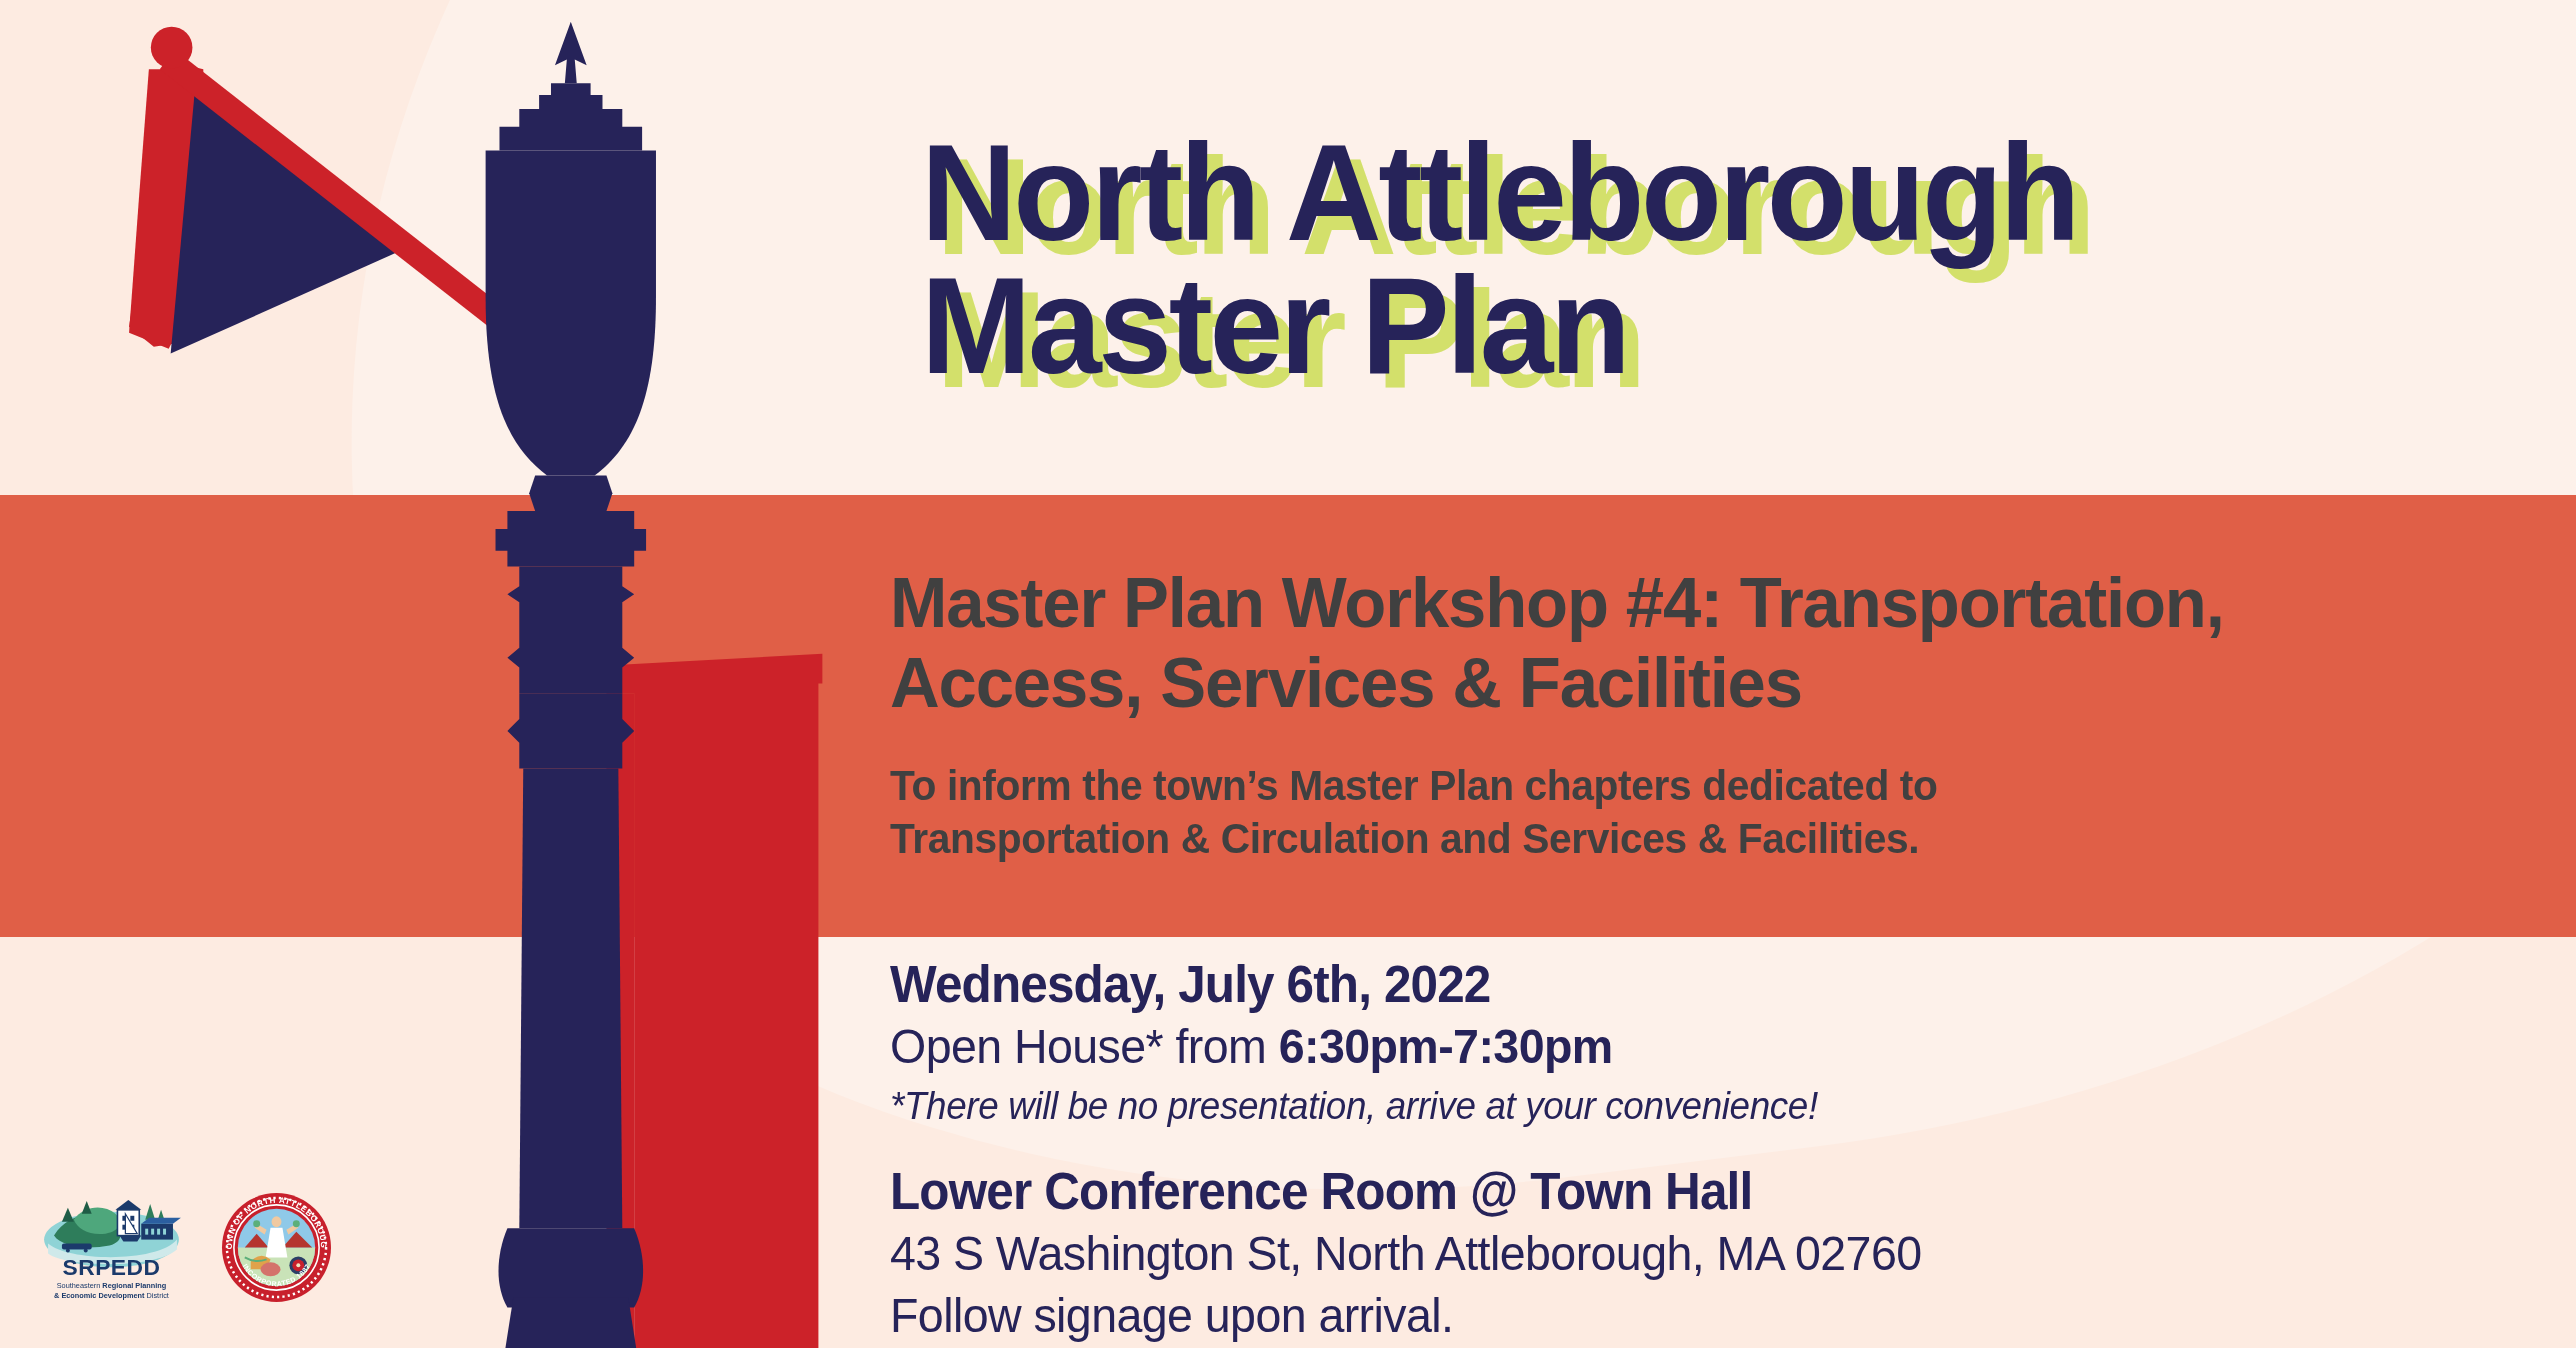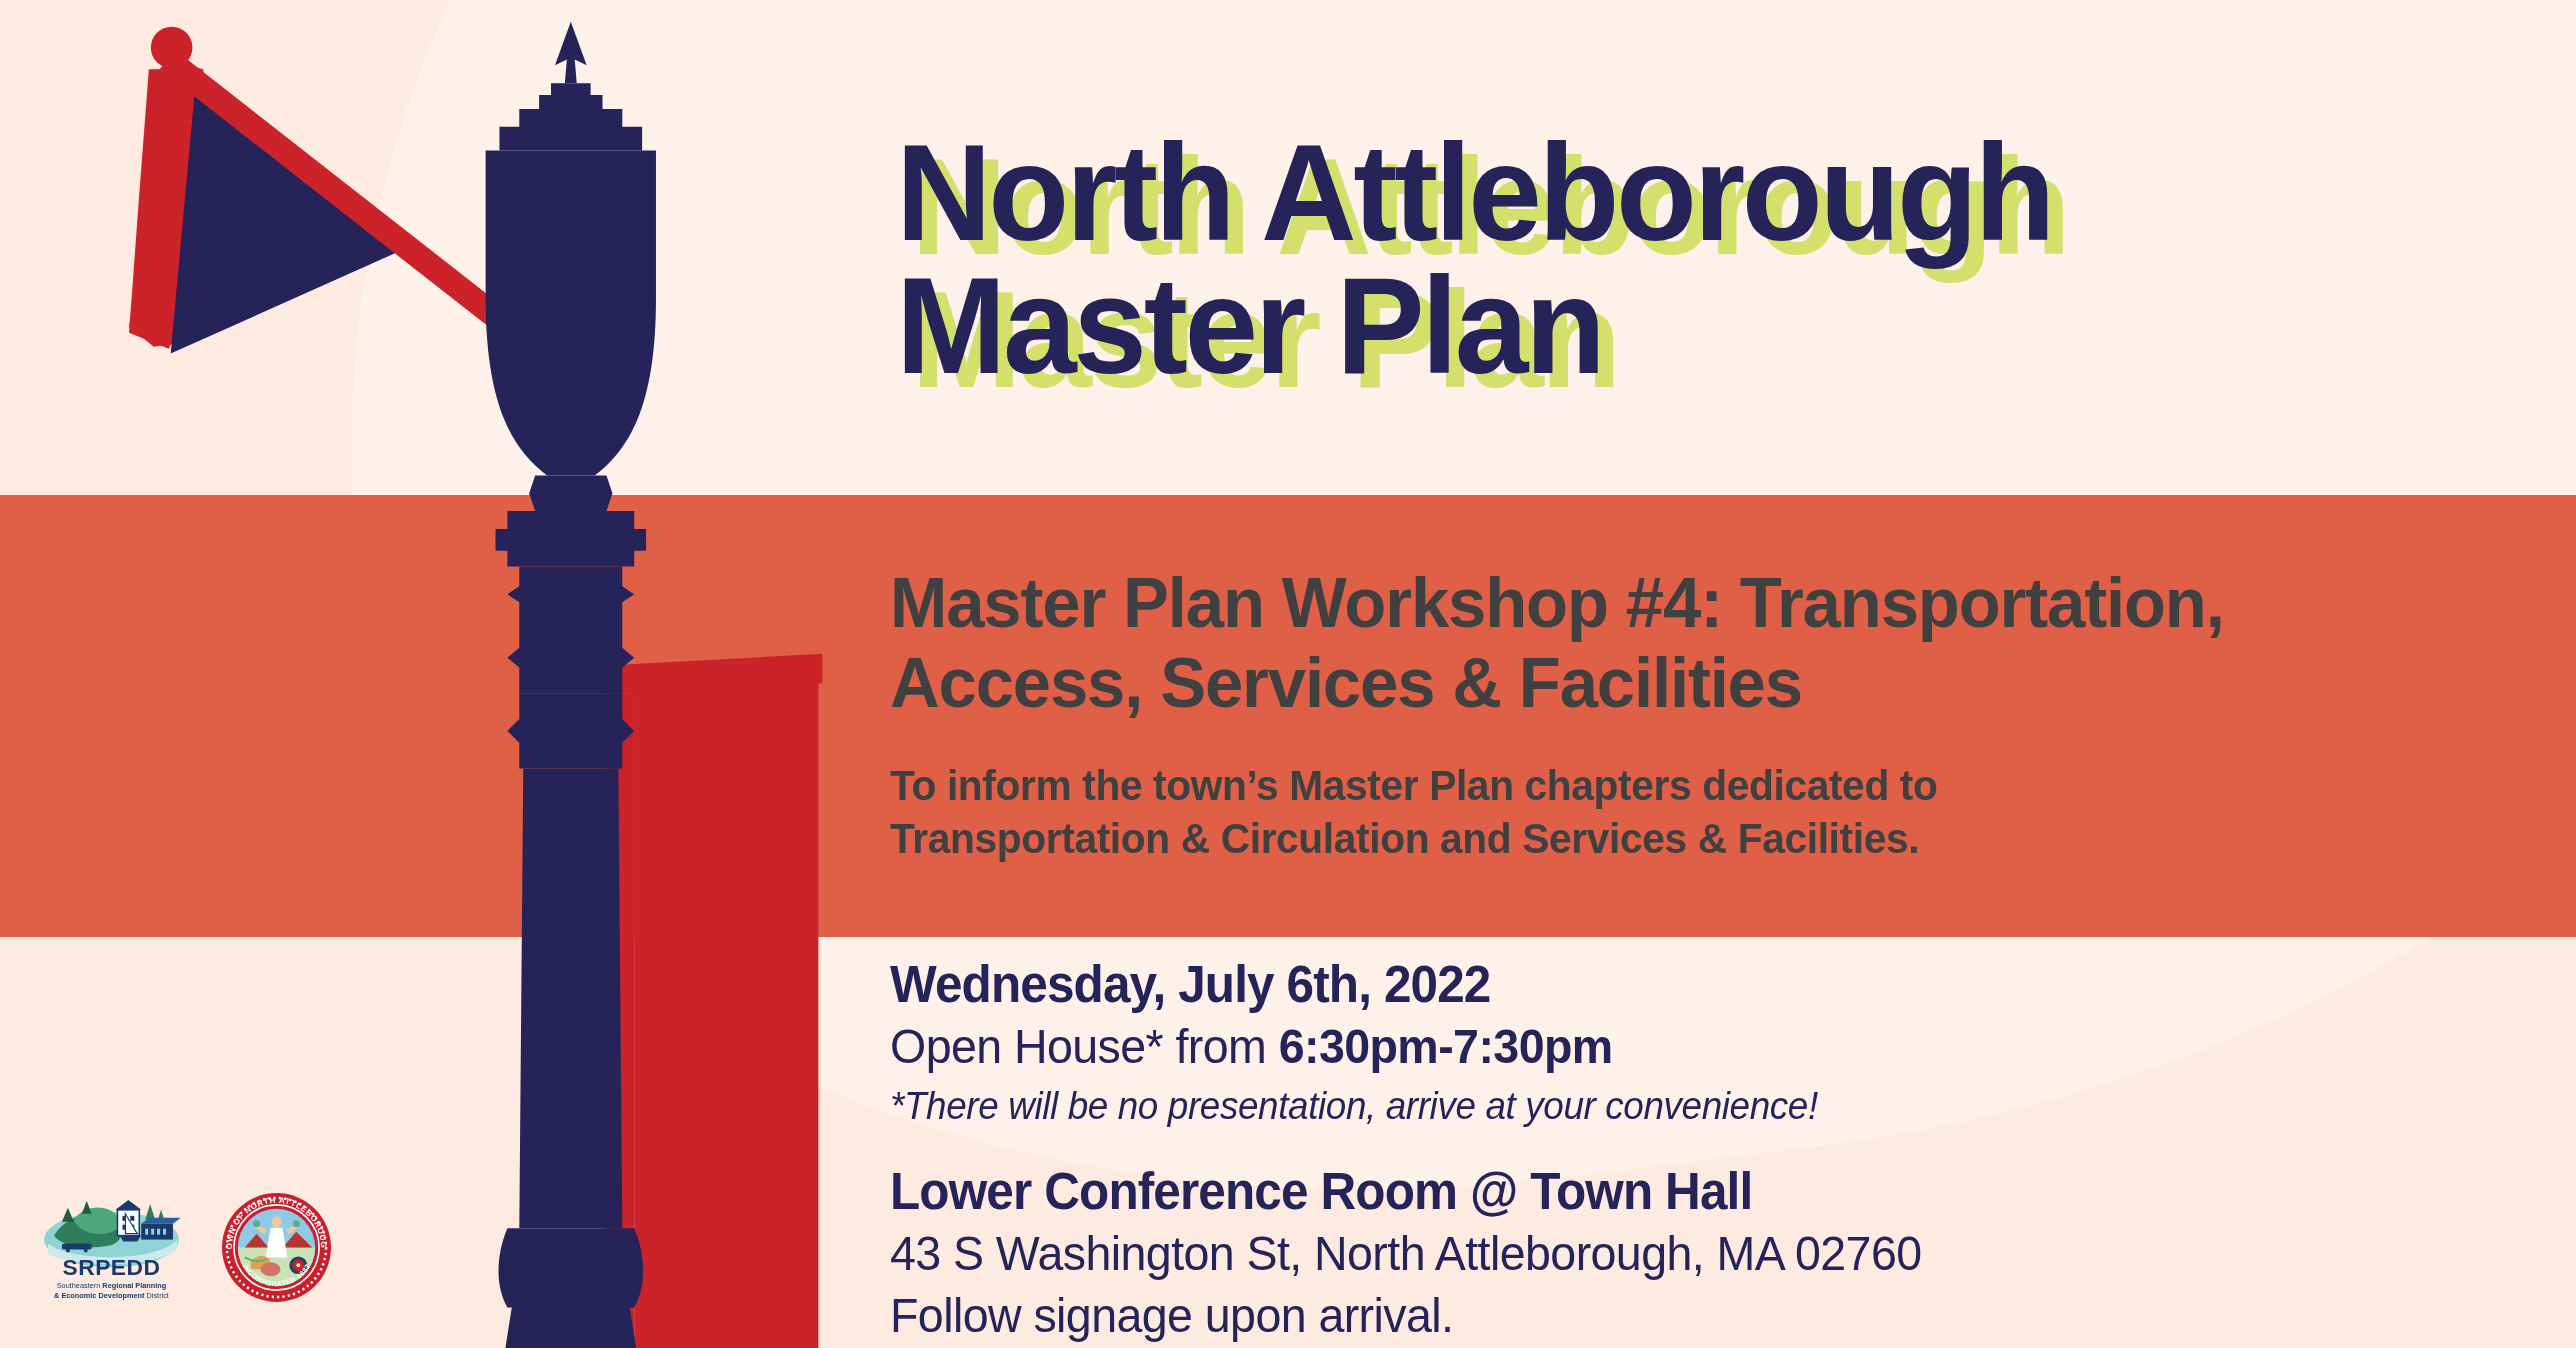--- a/index.html
+++ b/index.html
@@ -48,21 +48,21 @@
     left: 0;
     top: 0;
     width: 892px;
     height: 1348px;
   }
   .illus svg { display: block; }
 
   
   .title-block {
     position: absolute;
-    left: 896px;
+    left: 921px;
     top: 129px;
     width: 1625px;
   }
   .title-line {
     font-family: "Liberation Sans", sans-serif;
     font-weight: bold;
     font-size: 138px;
     line-height: 0.92;
     letter-spacing: -3.5px;
     color: #262359;

